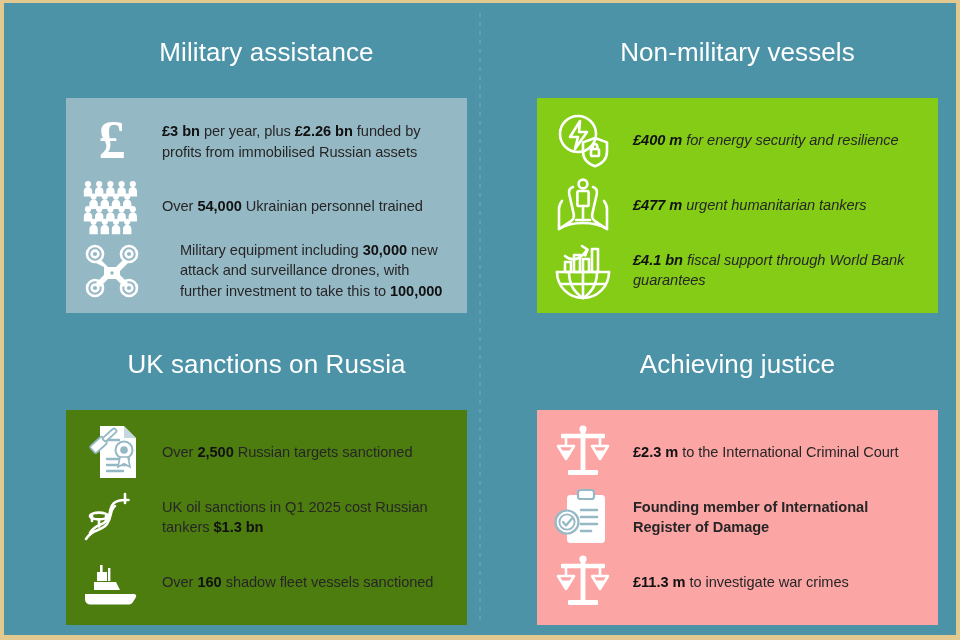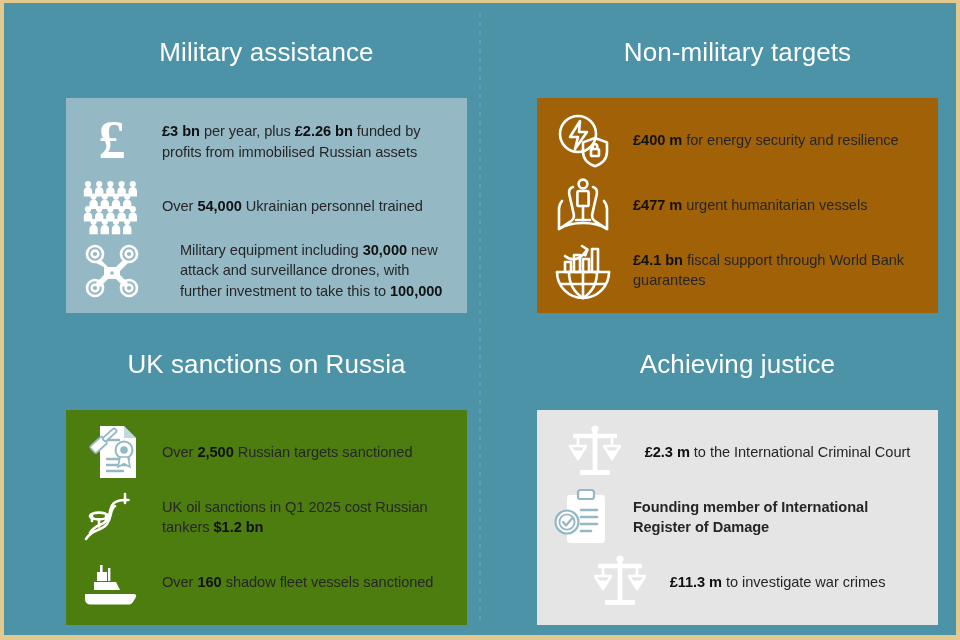--- a/index.html
+++ b/index.html
@@ -210,22 +210,22 @@
       <circle cx="32" cy="34" r="4.4" fill="currentColor"></circle>
       <circle cx="32" cy="34" r="1.8" fill="#95b8c5"></circle>
     </svg>
             </div>
             <div class="fact-text" style="color: rgb(38, 38, 38); margin-left: 18px;"><span>Military equipment including </span><b>30,000</b><span> new attack and surveillance drones, with further investment to take this to </span><b>100,000</b></div>
           </div>
         </div>
     </section>
 
     <section class="quadrant" id="quad-nonmilitary">
-      <h2 class="quad-title" style="color: rgb(255, 255, 255);">Non-military targets</h2>
-      <div class="panel" style="background: #a16207;">
+      <h2 class="quad-title" style="color: rgb(255, 255, 255);">Non-military vessels</h2>
+      <div class="panel" style="background: #84cc16; font-style: italic;">
           <div class="fact">
             <div class="fact-icon">
               <svg viewBox="0 0 64 64">
       <g stroke="currentColor" fill="none" stroke-width="2.6" stroke-linecap="round" stroke-linejoin="round">
         <circle cx="27" cy="26" r="18"></circle>
         <path d="M29 13 L19 29 L27 29 L24 41 L36 24 L28 24 Z"></path>
         <path d="M44 30 l12 4.4 v9.2 c0 7.4-5.4 12.4-12 14.6 -6.6-2.2-12-7.2-12-14.6 v-9.2 z"></path>
         <rect x="40" y="41" width="8" height="7" rx="1.3"></rect>
         <path d="M41.7 41 v-2.6 a2.3 2.3 0 0 1 4.6 0 V41"></path>
       </g>
@@ -240,21 +240,21 @@
         <circle cx="32" cy="11" r="4.4"></circle>
         <rect x="26.4" y="18" width="11.2" height="15" rx="1.6"></rect>
         <path d="M32 33 v14"></path>
         <path d="M25 47 h14"></path>
         <path d="M22 14 c-3 1-4.4 3.6-3.8 7 l4.6 20.4 c.6 2.8 -.2 4.6 -2.4 6.4 L8 56 V36 c0-3 1-5.6 3-8"></path>
         <path d="M42 14 c3 1 4.4 3.6 3.8 7 l-4.6 20.4 c-.6 2.8 .2 4.6 2.4 6.4 L56 56 V36 c0-3 -1-5.6 -3-8"></path>
         <path d="M8 56 c6-4 12-6 24-6 s18 2 24 6"></path>
       </g>
     </svg>
             </div>
-            <div class="fact-text" style="color: rgb(38, 38, 38);"><b>£477 m</b><span> urgent humanitarian vessels</span></div>
+            <div class="fact-text" style="color: rgb(38, 38, 38);"><b>£477 m</b><span> urgent humanitarian tankers</span></div>
           </div>
           <div class="fact">
             <div class="fact-icon">
               <svg viewBox="0 0 64 64">
       <g stroke="currentColor" fill="none" stroke-width="2.6" stroke-linecap="round" stroke-linejoin="round">
         <path d="M6 34 a26 26 0 0 0 52 0"></path>
         <path d="M6 34 h52"></path>
         <path d="M32 34 v26"></path>
         <path d="M18 34 c0 12 4.5 20 14 26"></path>
         <path d="M46 34 c0 12 -4.5 20 -14 26"></path>
@@ -305,40 +305,40 @@
         <path d="M10 48 c6-10 12-6 17-13 5-7 1-12 7-17 4.4-3.7 9-3 14.5-3"></path>
         <path d="M6 54 c7-11 15-7 21-15 5.6-7.5 2-13.4 8-18"></path>
         <path d="M45 9 v9"></path>
         <ellipse cx="19" cy="31" rx="9" ry="3.4"></ellipse>
         <path d="M19 34.4 v7"></path>
         <path d="M12 31 v5"></path>
         <path d="M26 31 v5"></path>
       </g>
     </svg>
             </div>
-            <div class="fact-text" style="color: rgb(38, 38, 38);"><span>UK oil sanctions in Q1 2025 cost Russian tankers </span><b>$1.2 bn</b></div>
+            <div class="fact-text" style="color: rgb(38, 38, 38);"><span>UK oil sanctions in Q1 2025 cost Russian tankers </span><b>$1.3 bn</b></div>
           </div>
           <div class="fact">
             <div class="fact-icon">
               <svg viewBox="0 0 64 64">
       <path d="M5 44 h48 c3 0 4 1.4 2.6 3.8 L53 52 c-1.2 2 -2.8 2.6 -5 2.6 H11 c-3.4 0 -6-2 -6-5.6 Z" fill="currentColor"></path>
       <path d="M14 32 h22 l4 8 H14 Z" fill="currentColor"></path>
       <rect x="17" y="22" width="10" height="9" fill="currentColor"></rect>
       <rect x="20" y="15" width="2.6" height="7" fill="currentColor"></rect>
       <rect x="28" y="18" width="2.4" height="13" fill="currentColor"></rect>
     </svg>
             </div>
             <div class="fact-text" style="color: rgb(38, 38, 38);"><span>Over </span><b>160</b><span> shadow fleet vessels sanctioned</span></div>
           </div>
         </div>
     </section>
 
     <section class="quadrant" id="quad-justice">
       <h2 class="quad-title" style="color: rgb(255, 255, 255);">Achieving justice</h2>
-      <div class="panel" style="background: #e5e5e5; align-items: center;">
+      <div class="panel" style="background: #fca5a5;">
           <div class="fact">
             <div class="fact-icon">
               <svg viewBox="0 0 64 64">
       <rect x="29.6" y="9" width="4.8" height="44" fill="currentColor"></rect>
       <circle cx="32" cy="9" r="3.6" fill="currentColor"></circle>
       <rect x="10" y="13.8" width="44" height="4.4" rx="1" fill="currentColor"></rect>
       <rect x="17" y="50" width="30" height="5" rx="1" fill="currentColor"></rect>
       <path d="M12 45 h22 Z" fill="none"></path>
       <g stroke="currentColor" fill="none" stroke-width="2.6" stroke-linecap="round" stroke-linejoin="round">
         <path d="M15 18 v7"></path>

